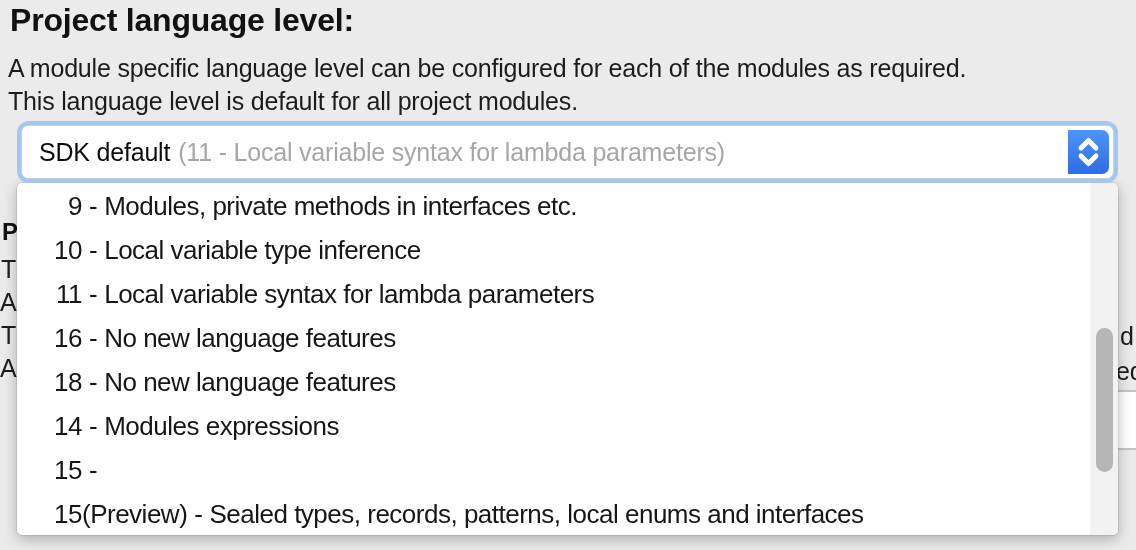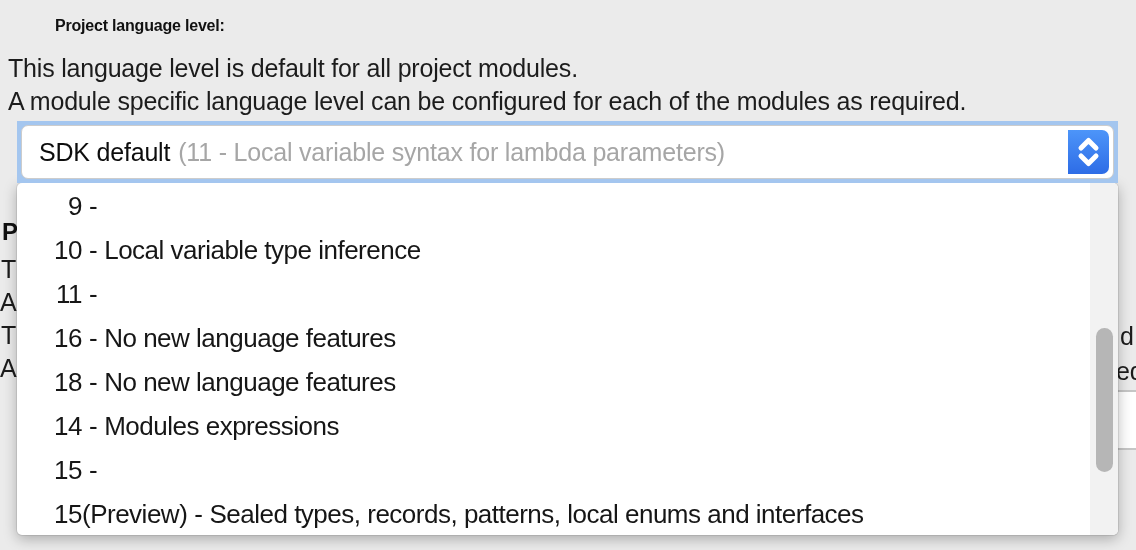--- a/index.html
+++ b/index.html
@@ -4,23 +4,23 @@
 <style>
   html,body{margin:0;padding:0;}
   body{
     width:1136px;height:550px;position:relative;overflow:hidden;
     background:#ebebeb;
     font-family:"Liberation Sans", sans-serif;
     color:#1b1b1b;
   }
   
   .page-title{
-    position:absolute;left:10px;top:17px;
-    font-size:16px;font-weight:bold;letter-spacing:-0.2px;
-    color:#111;white-space:nowrap;margin-left:45px;
+    position:absolute;left:10px;top:2px;
+    font-size:32px;font-weight:bold;letter-spacing:-0.2px;
+    color:#111;white-space:nowrap;
   }
   .desc{
     position:absolute;left:8px;top:52px;
     font-size:25px;line-height:33px;letter-spacing:-0.2px;
     color:#1c1c1c;white-space:nowrap;
   }
   
   .frag{position:absolute;z-index:1;font-size:25px;letter-spacing:-0.2px;color:#1c1c1c;white-space:nowrap;}
   .frag-p{left:2px;top:218px;font-size:24px;font-weight:bold;color:#111;}
   .frag-t1{left:1px;top:255px;}
@@ -31,21 +31,21 @@
   .frag-ed{left:1116px;top:357px;}
   .bg-field{
     position:absolute;z-index:1;
     left:1100px;top:390px;width:80px;height:56px;
     background:#fff;border:2px solid #c6c6c6;border-radius:8px;
   }
   
   .combo{
     position:absolute;z-index:4;
     left:17px;top:121px;width:1101px;height:62px;
-    background:#a4c6ef;border-radius:0;
+    background:#a4c6ef;border-radius:12px;
   }
   .combo-field{
     position:absolute;inset:4px;
     background:#ffffff;border:1px solid #cccccc;border-radius:7px;
   }
   .combo-text{
     position:absolute;left:17px;top:50%;transform:translateY(-50%);
     font-size:25px;letter-spacing:-0.2px;white-space:nowrap;z-index:2;
   }
   .combo-value{color:#0d0d0d;}
@@ -79,22 +79,22 @@
   .thumb{
     position:absolute;right:5px;top:145px;width:17px;height:144px;
     background:#b6b6b6;border-radius:9px;
   }
 </style>
 </head>
 <body>
 
 <div class="page-title">Project language level:</div>
 <div class="desc">
+  <div>A module specific language level can be configured for each of the modules as required.</div>
   <div>This language level is default for all project modules.</div>
-  <div>A module specific language level can be configured for each of the modules as required.</div>
 </div>
 
 <div class="frag frag-p">P</div>
 <div class="frag frag-t1">T</div>
 <div class="frag frag-a1">A</div>
 <div class="frag frag-t2">T</div>
 <div class="frag frag-a2">A</div>
 <div class="frag frag-d">d</div>
 <div class="frag frag-ed">ed</div>
 <div class="bg-field"></div>
@@ -111,29 +111,31 @@
       </svg>
     </div>
   </div>
 </div>
 
 <div class="menu">
   <div class="menu-list">
       <div class="row">
         <span class="lvl">9</span>
         <span class="sep">-</span>
+        <span>Modules, private methods in interfaces etc.</span>
       </div>
       <div class="row">
         <span class="lvl">10</span>
         <span class="sep">-</span>
         <span>Local variable type inference</span>
       </div>
       <div class="row">
         <span class="lvl">11</span>
         <span class="sep">-</span>
+        <span>Local variable syntax for lambda parameters</span>
       </div>
       <div class="row">
         <span class="lvl">16</span>
         <span class="sep">-</span>
         <span>No new language features</span>
       </div>
       <div class="row">
         <span class="lvl">18</span>
         <span class="sep">-</span>
         <span>No new language features</span>

